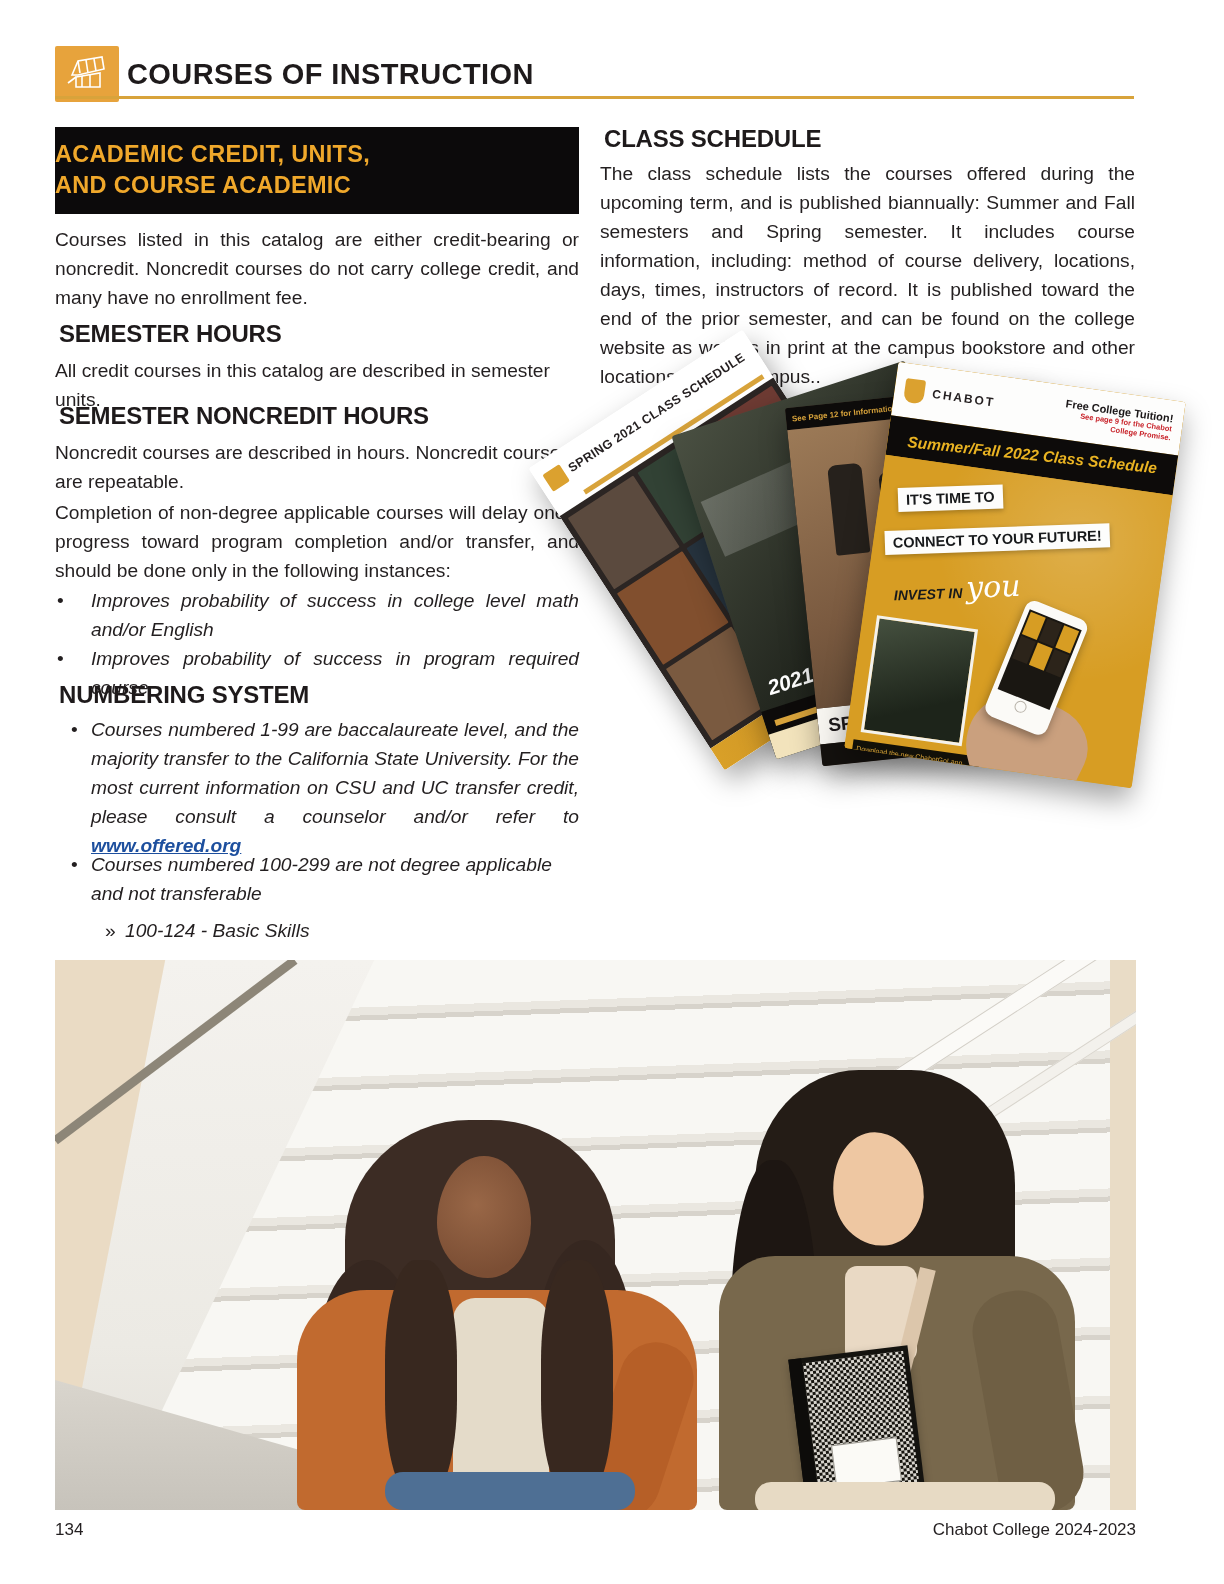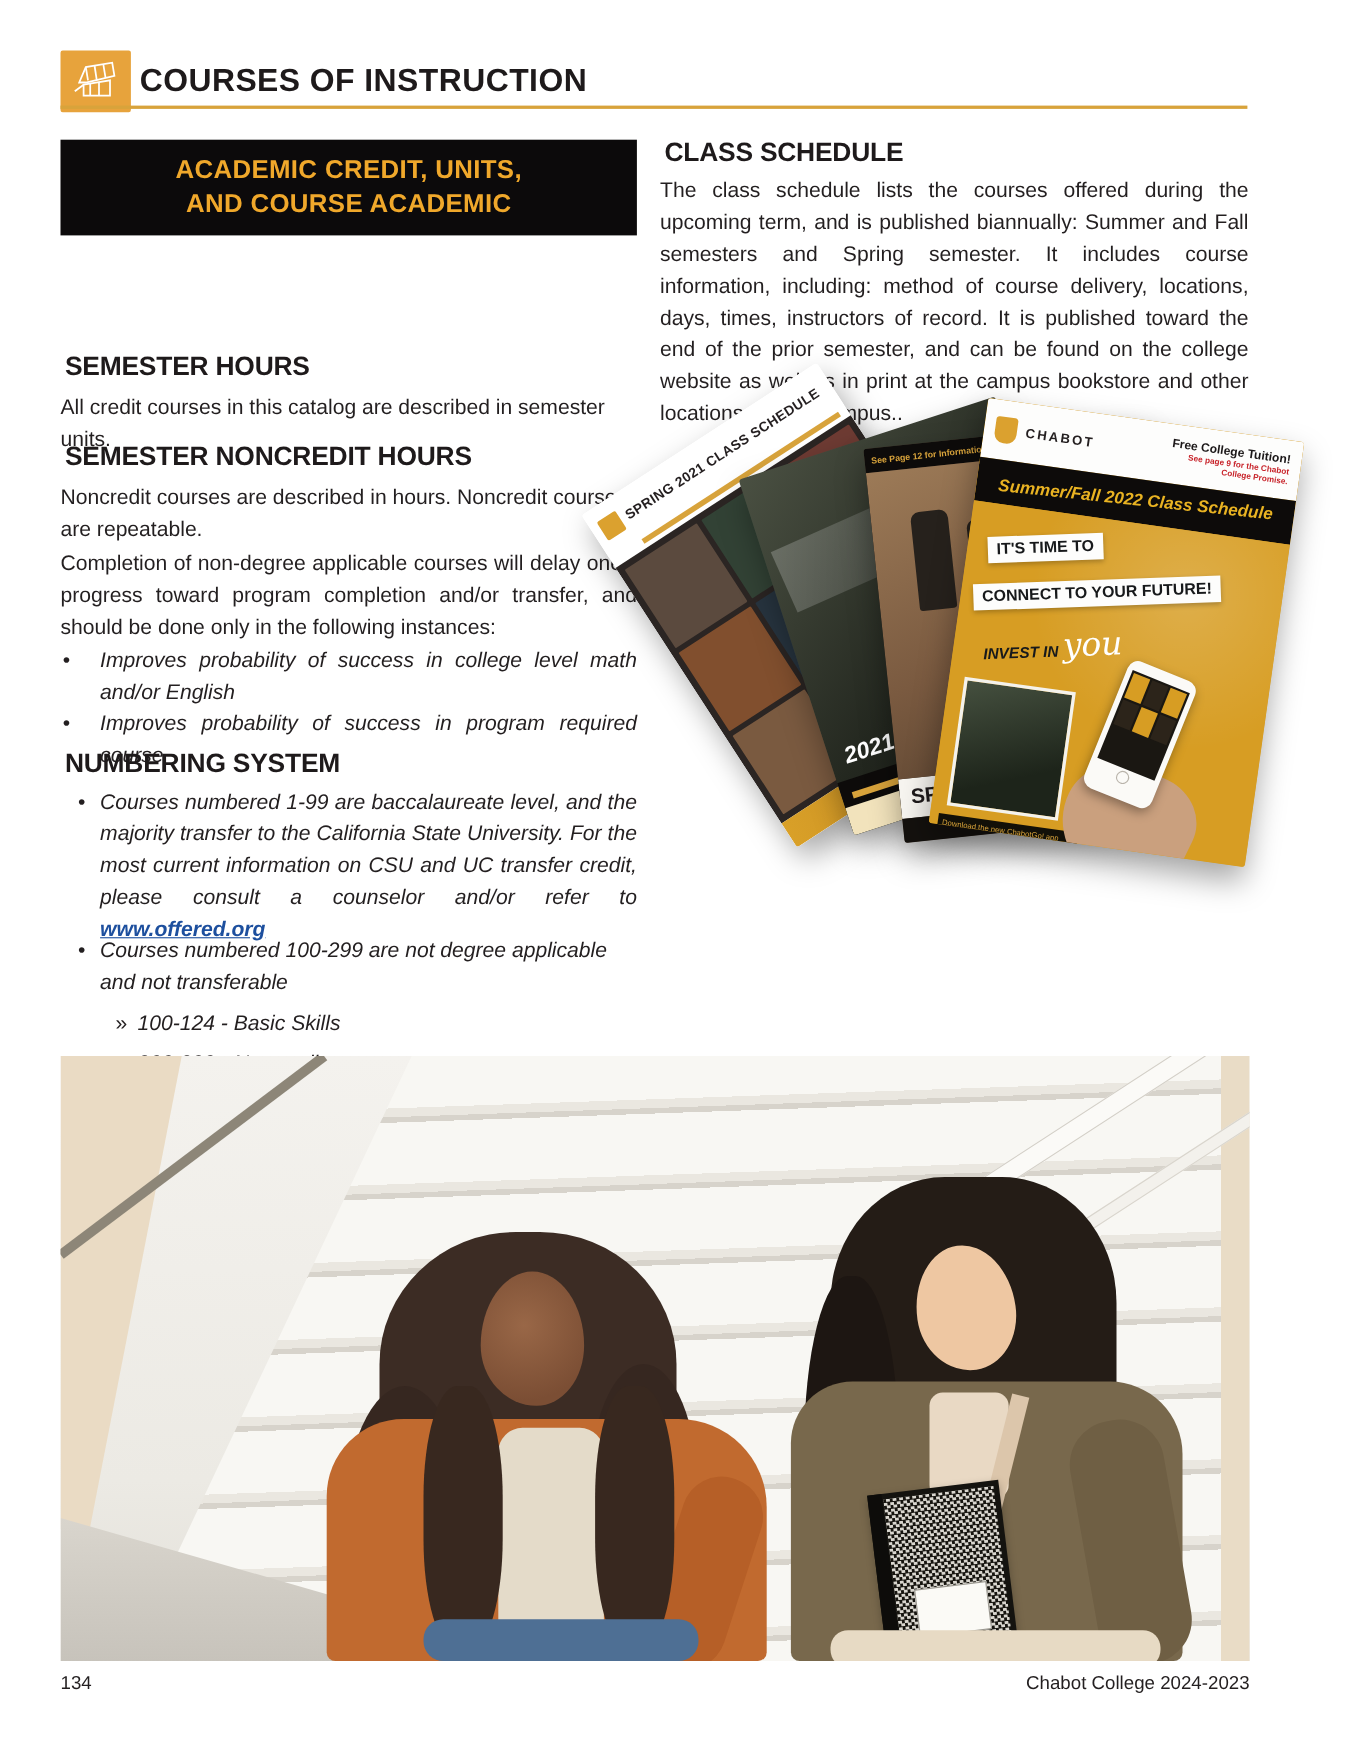--- a/index.html
+++ b/index.html
@@ -12,21 +12,21 @@
         display:flex;align-items:center;justify-content:center;}
   .page-title{left:127px;top:58px;font-size:29px;font-weight:bold;letter-spacing:.4px;color:#1e1a1b;}
   .gold-rule{left:55px;top:96px;width:1079px;height:3px;background:#d8a33b;}
 
   
   .colL{left:55px;width:524px;}
   .colR{left:600px;width:535px;}
   .body{font-size:19.2px;line-height:29px;text-align:justify;color:#231f20;}
   h2{margin:4px;font-size:24px;font-weight:bold;color:#1e1a1b;letter-spacing:-.2px;}
 
-  .banner{top:127px;height:87px;background:#0c0a0b;text-align:center;padding-top:12px;box-sizing:border-box;}
+  .banner{top:127px;height:87px;background:#0c0a0b;text-align:left;padding-top:12px;box-sizing:border-box;}
   .banner span{display:block;color:#f0a82b;font-size:23.5px;font-weight:bold;line-height:31px;letter-spacing:.3px;}
 
   .li{display:flex;line-height:29px;}
   .li .mk{flex:none;}
   .snh-li .mk{width:34px;padding-left:2px;}
   .ns-li .mk{width:20px;margin-left:16px;}
   .sub-li{margin-left:50px;margin-top:8px;}
   .sub-li .mk{width:20px;}
   .li .tx{flex:1;text-align:justify;font-style:italic;}
   a.assist{color:#1d4f9e;font-weight:bold;text-decoration:underline;}
@@ -180,20 +180,21 @@
     </svg>
   </div>
   <div class="abs page-title">COURSES OF INSTRUCTION</div>
   <div class="abs gold-rule"></div>
 
   <div class="abs colL banner">
     <span>ACADEMIC CREDIT, UNITS,</span>
     <span>AND COURSE ACADEMIC</span>
   </div>
 
+  <div class="abs colL body" style="top:225px">Courses listed in this catalog are either credit-bearing or noncredit. Noncredit courses do not carry college credit, and many have no enrollment fee.</div>
 
   <h2 class="abs colL" style="top:316px">SEMESTER HOURS</h2>
   <div class="abs colL body" style="top:356px;text-align:left">All credit courses in this catalog are described in semester units.</div>
 
   <h2 class="abs colL" style="top:398px">SEMESTER NONCREDIT HOURS</h2>
   <div class="abs colL body" style="top:438px;text-align:left">Noncredit courses are described in hours. Noncredit courses are repeatable.</div>
   <div class="abs colL body" style="top:498px">Completion of non-degree applicable courses will delay one’s progress toward program completion and/or transfer, and should be done only in the following instances:</div>
 
   <div class="abs colL body" style="top:586px">
     <div class="li snh-li">

